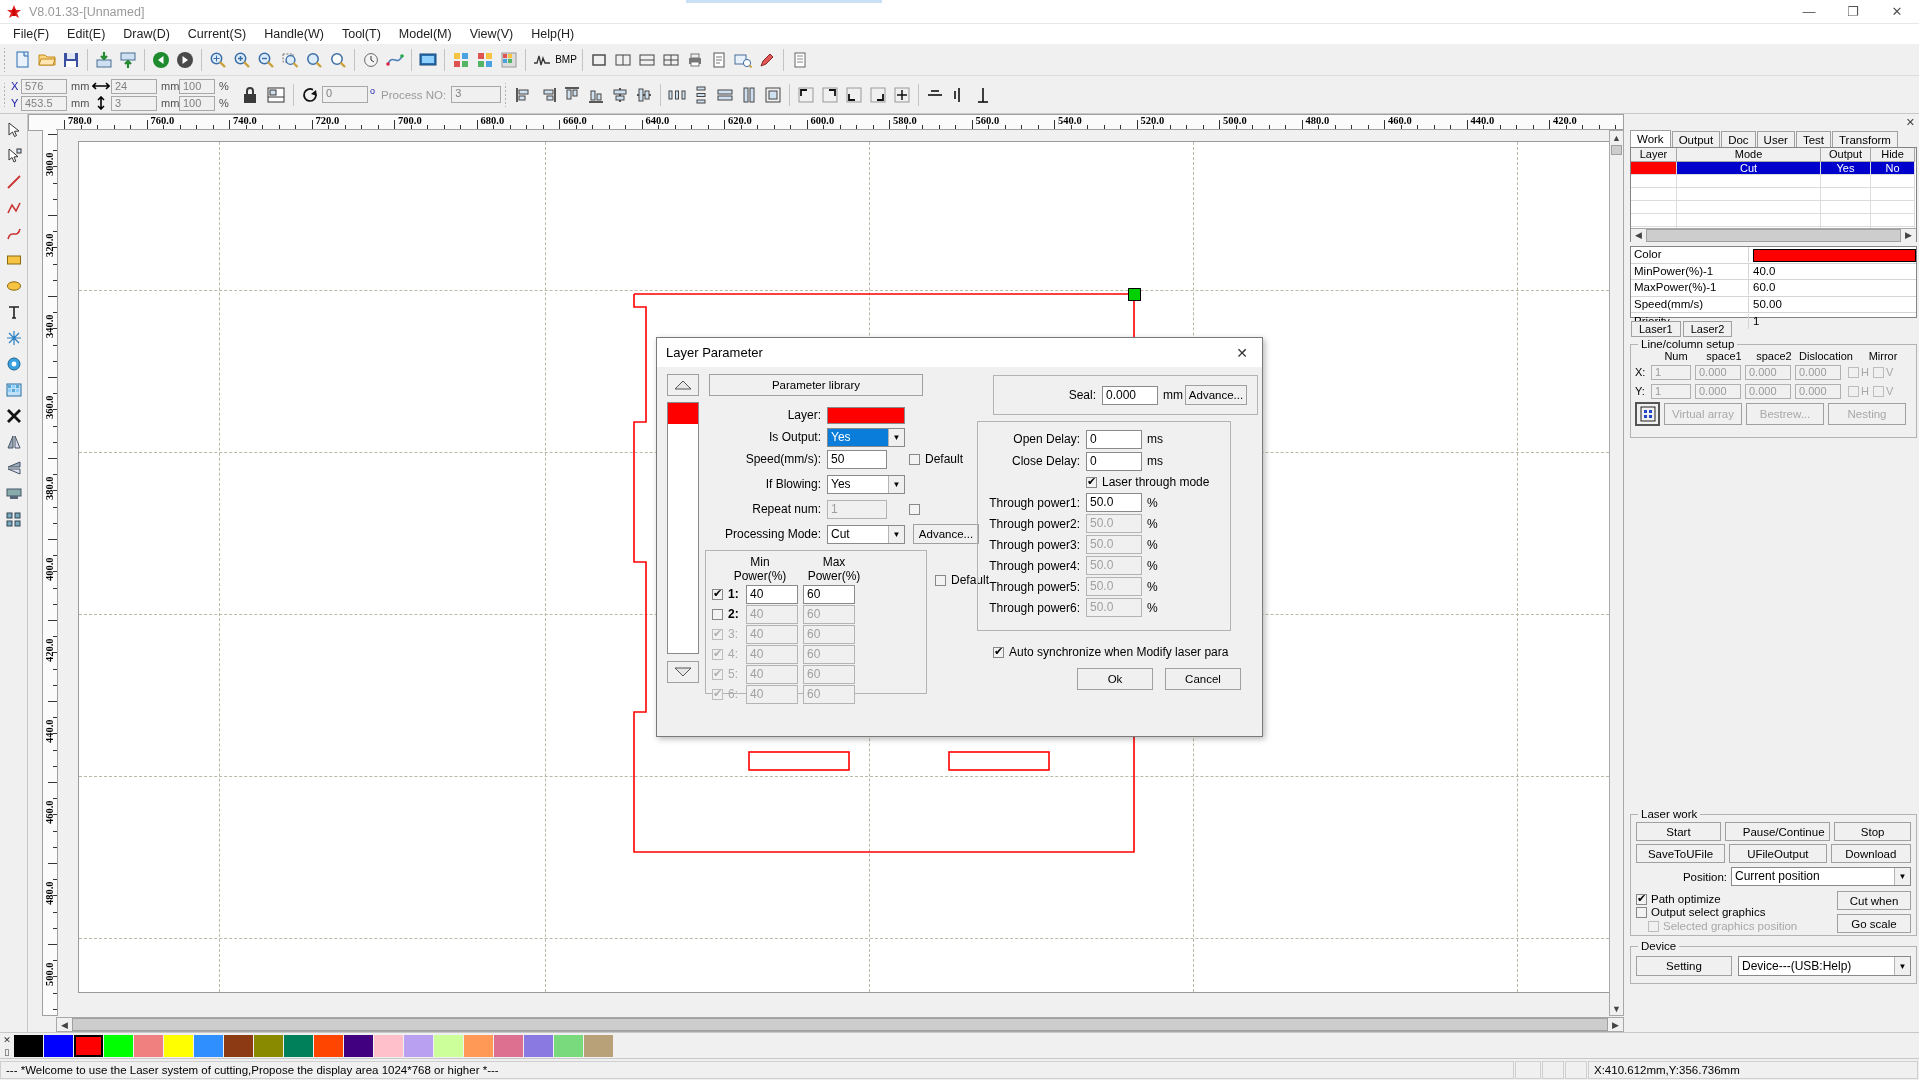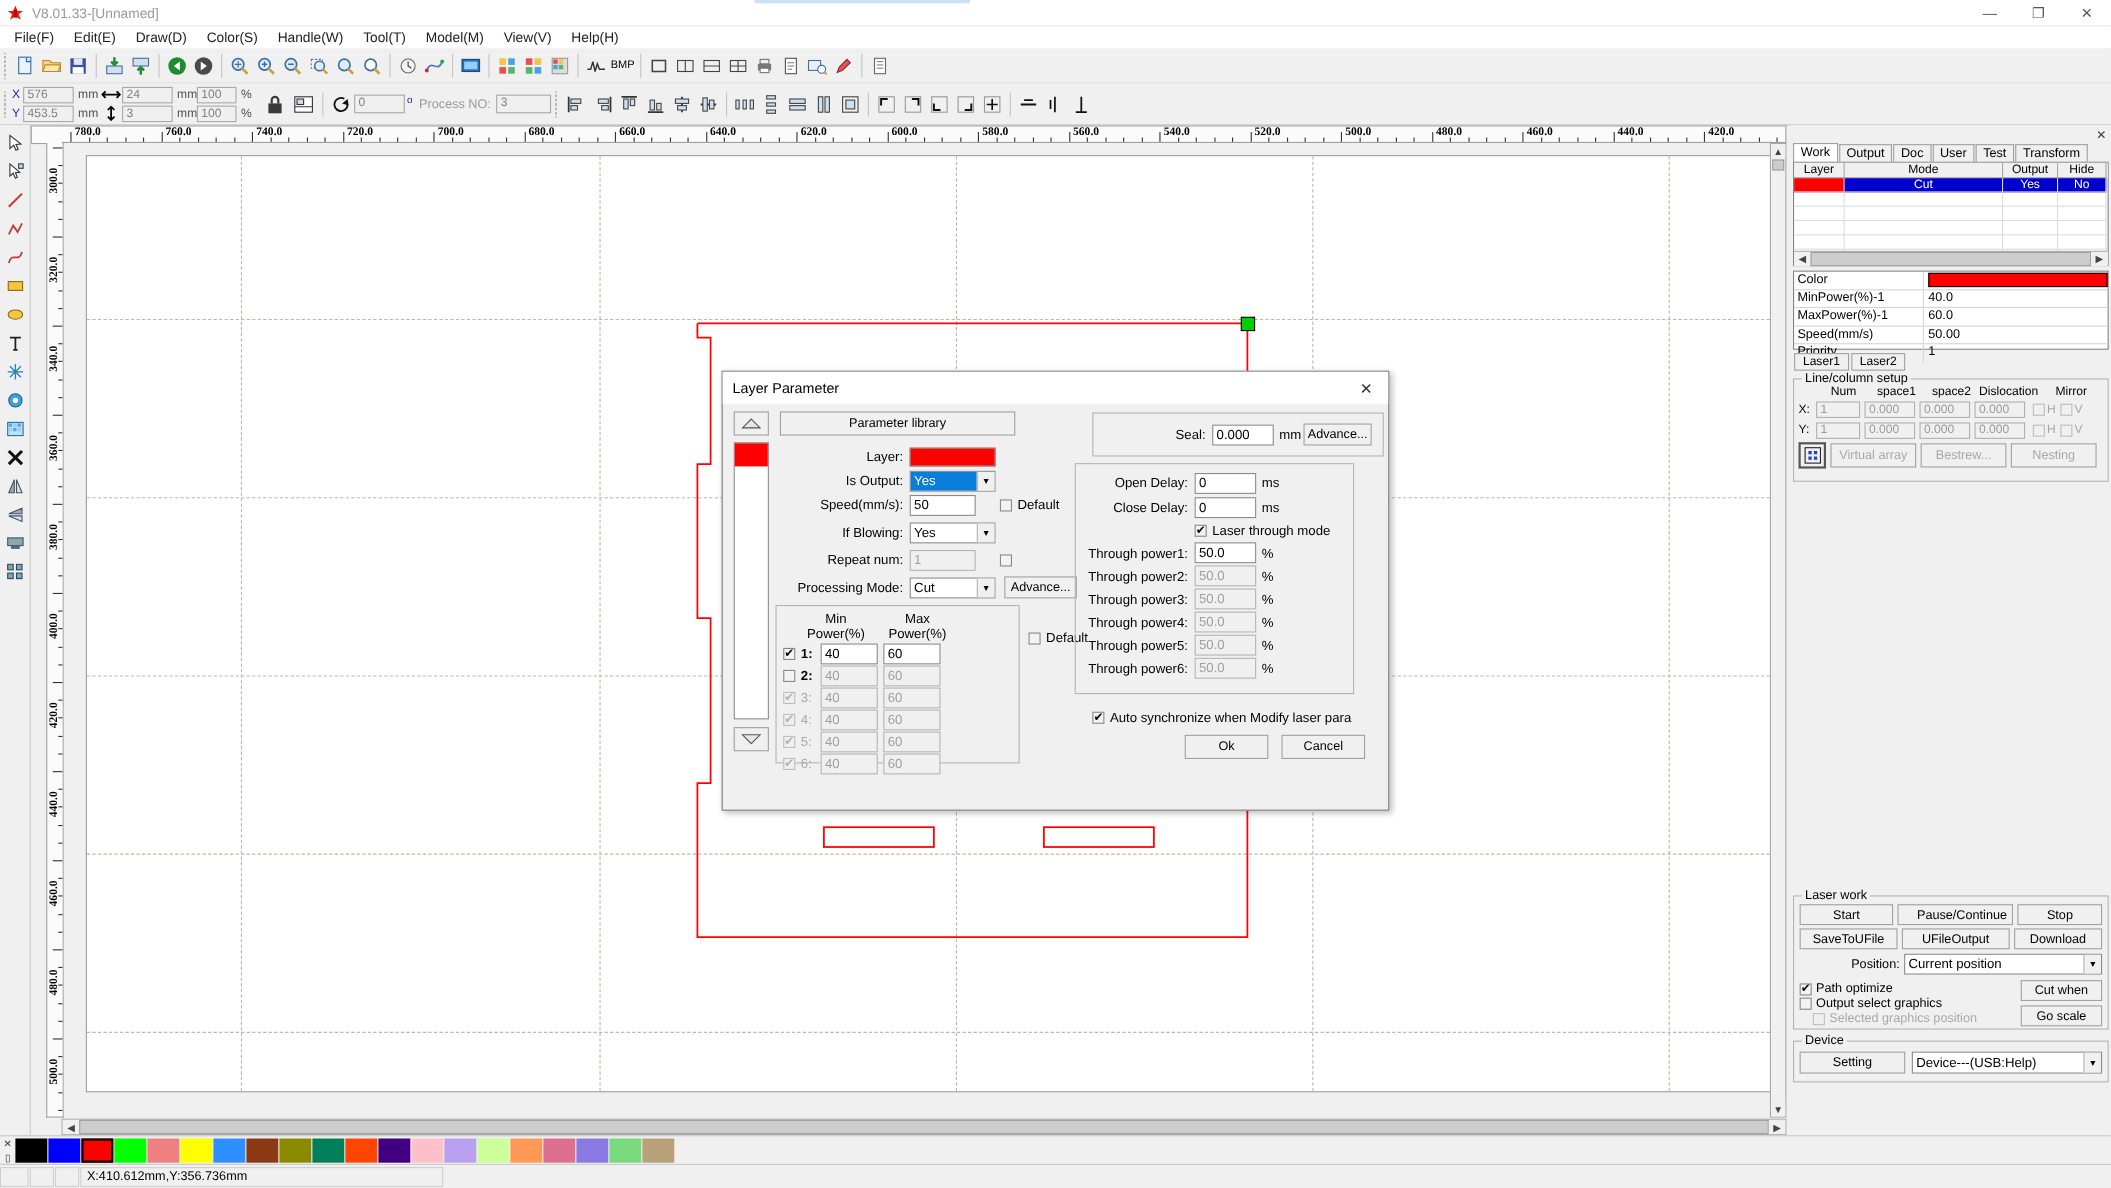--- a/index.html
+++ b/index.html
@@ -122,21 +122,21 @@
   .llrow { display:flex; height: 13px; font-size: 11px; }
   .llrow div { border-right: 1px solid #dcdcdc; border-bottom: 1px solid #dcdcdc;
                text-align:center; line-height:12px; overflow:hidden; }
   .llrow.sel div { background: #0000cc; color: #fff; }
   .c-layer{width:46px;} .c-mode{width:144px;} .c-out{width:50px;} .c-hide{width:44px;}
   .llscroll { position:absolute; left:0; bottom:0; width: 285px; height: 13px; background:#f0f0f0;
               border-top:1px solid #a8a8a8; display:flex; align-items:center; }
 
   .proptable { position:absolute; left: 2px; top: 132px; width: 287px; height: 72px;
                border:1px solid #848484; background:#fff; }
-  .prow { display:flex; height: 16.5px; font-size: 11.5px; border-bottom: 1px solid #d4d4d4;}
+  .prow { display:flex; height: 16.5px; font-size: 11.5px; border-bottom: 1px solid #d4d4d4; align-items: center;}
   .prow .pk { width: 118px; padding-left: 3px; border-right:1px solid #d4d4d4; line-height:15px;}
   .prow .pv { flex:1; padding-left: 4px; line-height:15px; }
   .swatch { width: 100%; height: 13px; background: #ff0000; border: 1px solid #000; margin-top:1px;}
 
   .lasertabs { position:absolute; left: 3px; top: 207px; display:flex; }
   .ltab { font-size: 11px; padding: 1px 7px; border: 1px solid #a0a0a0; background:#f0f0f0;
           margin-right: 2px; }
 
   .groupbox { position:absolute; border: 1px solid #b4b4b4; }
   .gblabel { position:absolute; top: -7px; left: 7px; background:#f0f0f0; padding: 0 3px;
@@ -216,21 +216,21 @@
       <div class="win-btn">—</div>
       <div class="win-btn">❐</div>
       <div class="win-btn close">✕</div>
     </div>
   </div>
 
   <div class="menubar">
     <div class="menu-item">File(F)</div>
     <div class="menu-item">Edit(E)</div>
     <div class="menu-item">Draw(D)</div>
-    <div class="menu-item">Color(S)</div>
+    <div class="menu-item">Current(S)</div>
     <div class="menu-item">Handle(W)</div>
     <div class="menu-item">Tool(T)</div>
     <div class="menu-item">Model(M)</div>
     <div class="menu-item">View(V)</div>
     <div class="menu-item">Help(H)</div>
   </div>
 
   <div class="toolbar-row" id="toolbar1">
     <div class="grip"></div>
     <div class="tbtn">
@@ -1368,19 +1368,20 @@
       <div class="pal-sw" style="background: rgb(185, 160, 240);"></div>
       <div class="pal-sw" style="background: rgb(204, 255, 153);"></div>
       <div class="pal-sw" style="background: rgb(255, 153, 85);"></div>
       <div class="pal-sw" style="background: rgb(221, 111, 145);"></div>
       <div class="pal-sw" style="background: rgb(138, 121, 224);"></div>
       <div class="pal-sw" style="background: rgb(121, 217, 125);"></div>
       <div class="pal-sw" style="background: rgb(184, 160, 120);"></div>
     </div>
 
   <div class="statusbar">
+    <div class="sb-cell" style="flex:1;">--- *Welcome to use the Laser system of cutting,Propose the display area 1024*768 or higher *---</div>
     <div class="sb-cell" style="width:26px;"></div>
     <div class="sb-cell" style="width:22px;"></div>
     <div class="sb-cell" style="width:22px;"></div>
     <div class="sb-cell" style="width:330px;">X:410.612mm,Y:356.736mm</div>
   </div>
 
 </div>
 
 </body></html>

